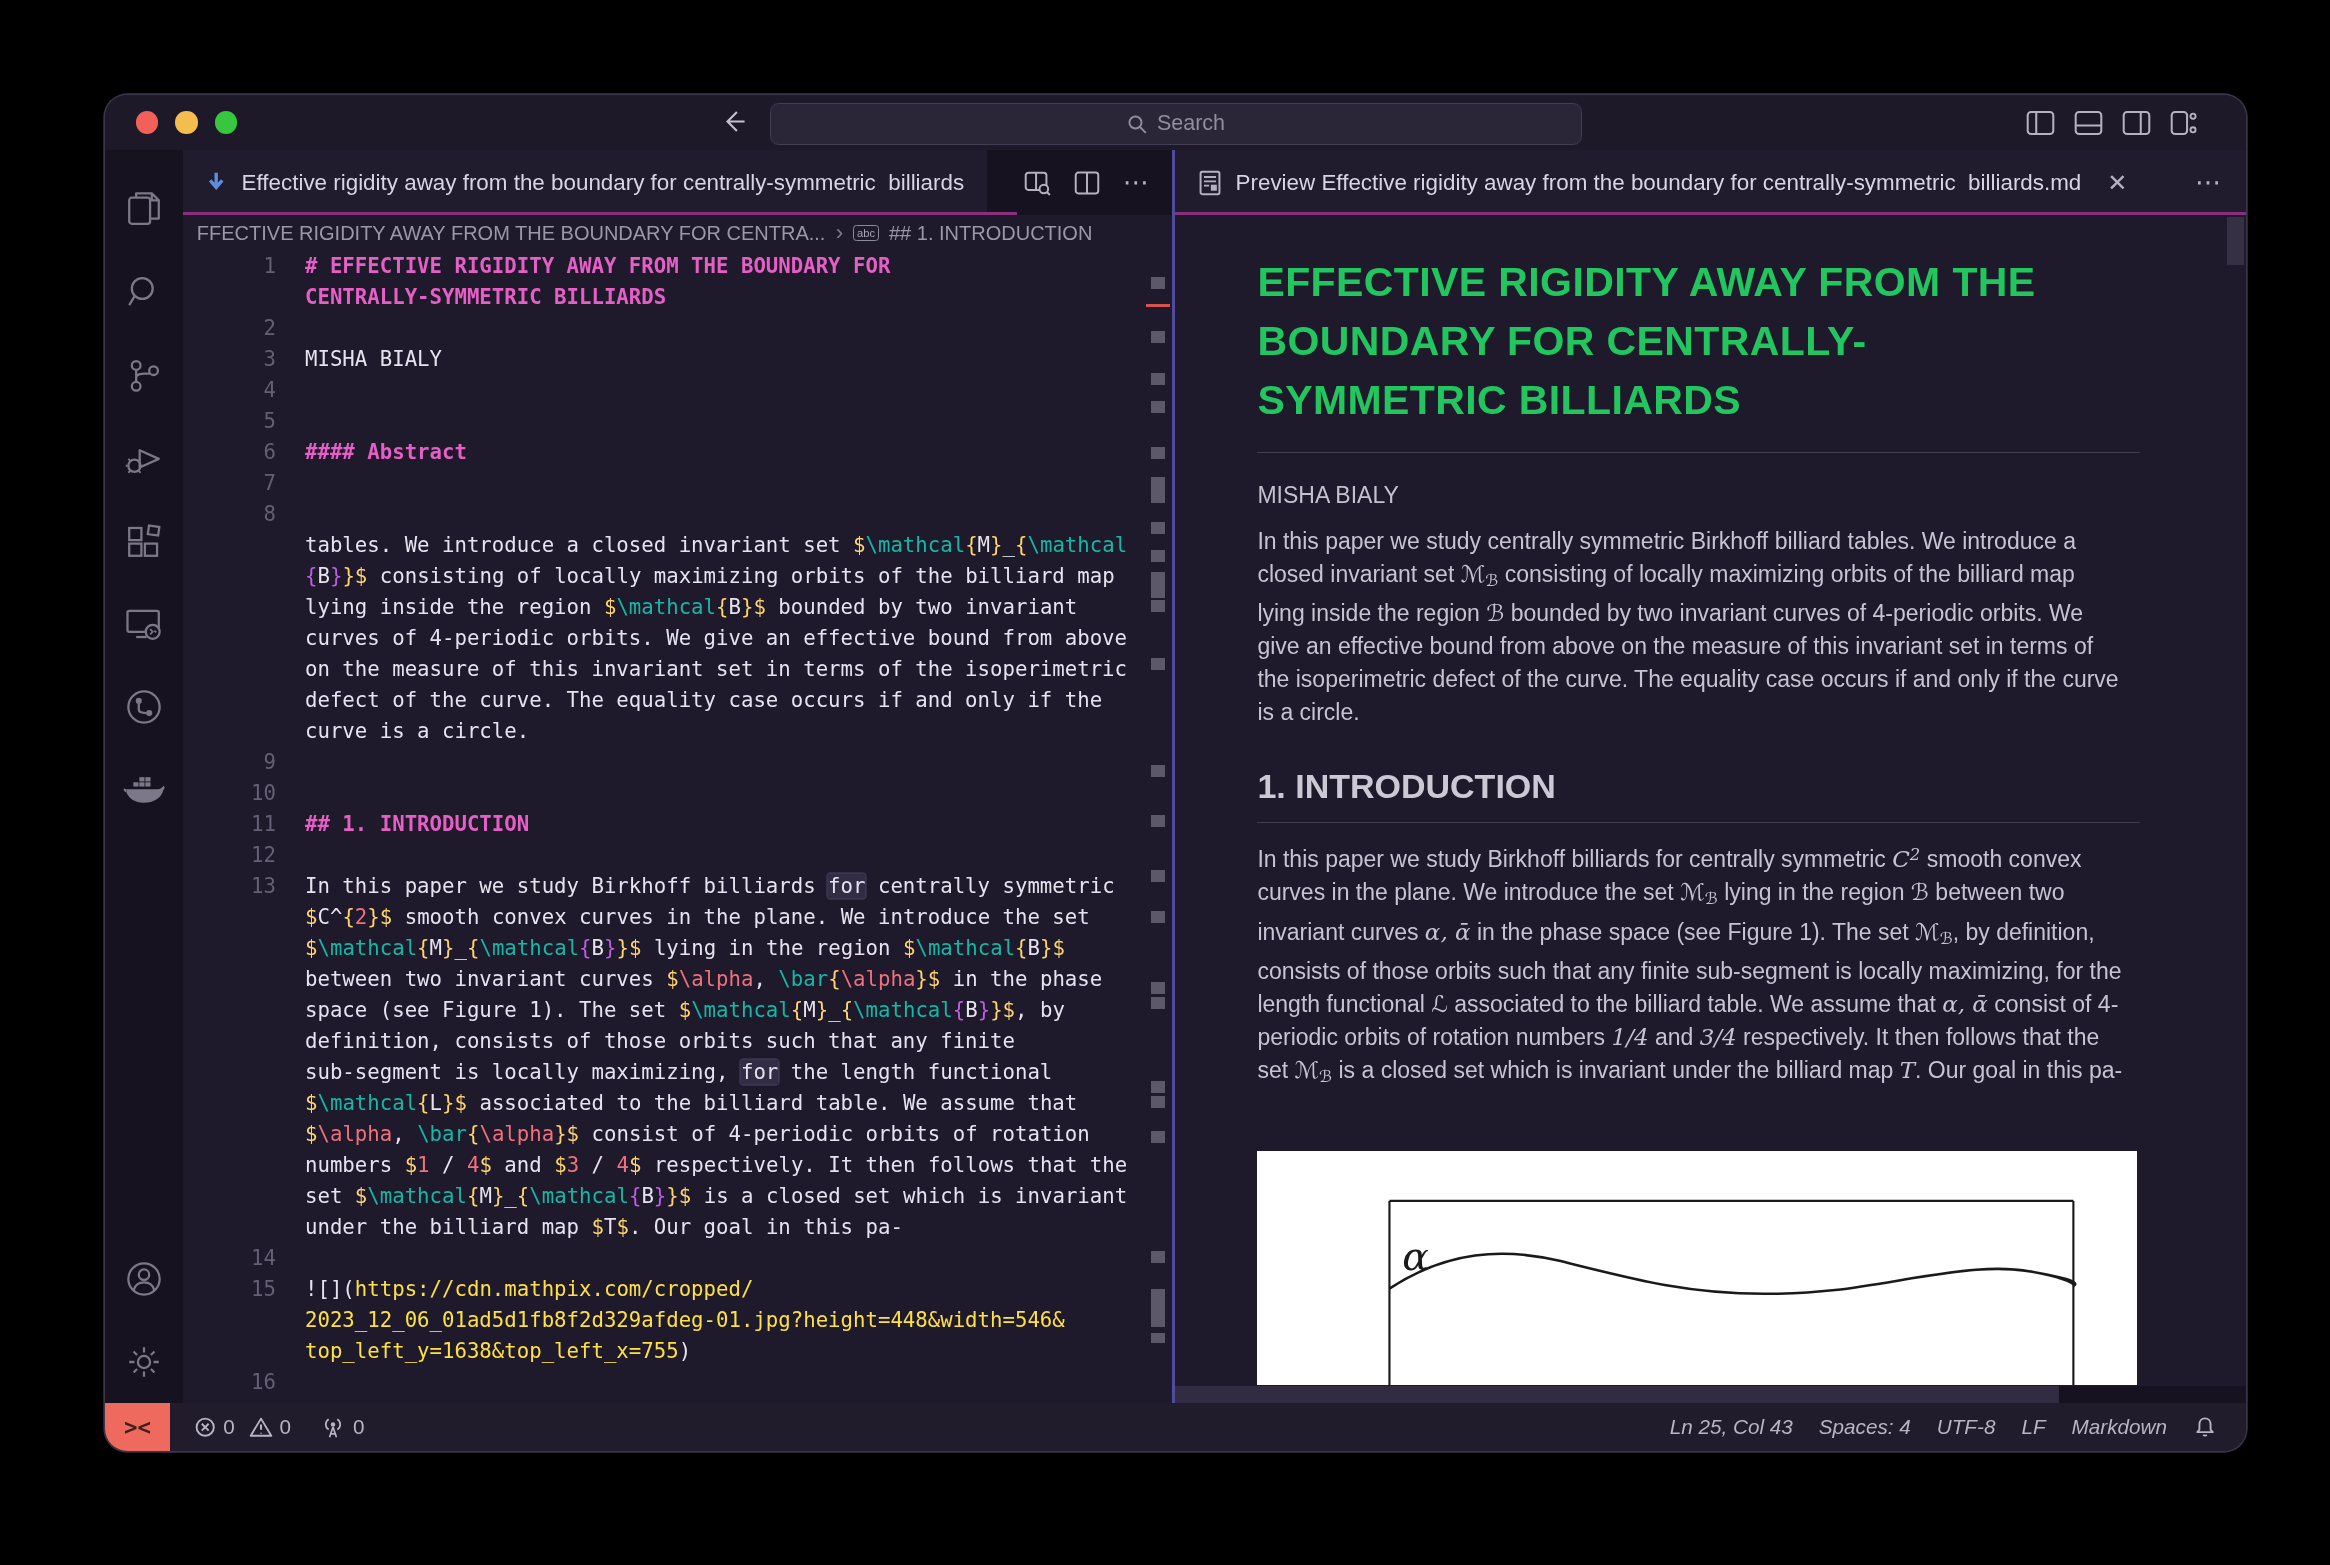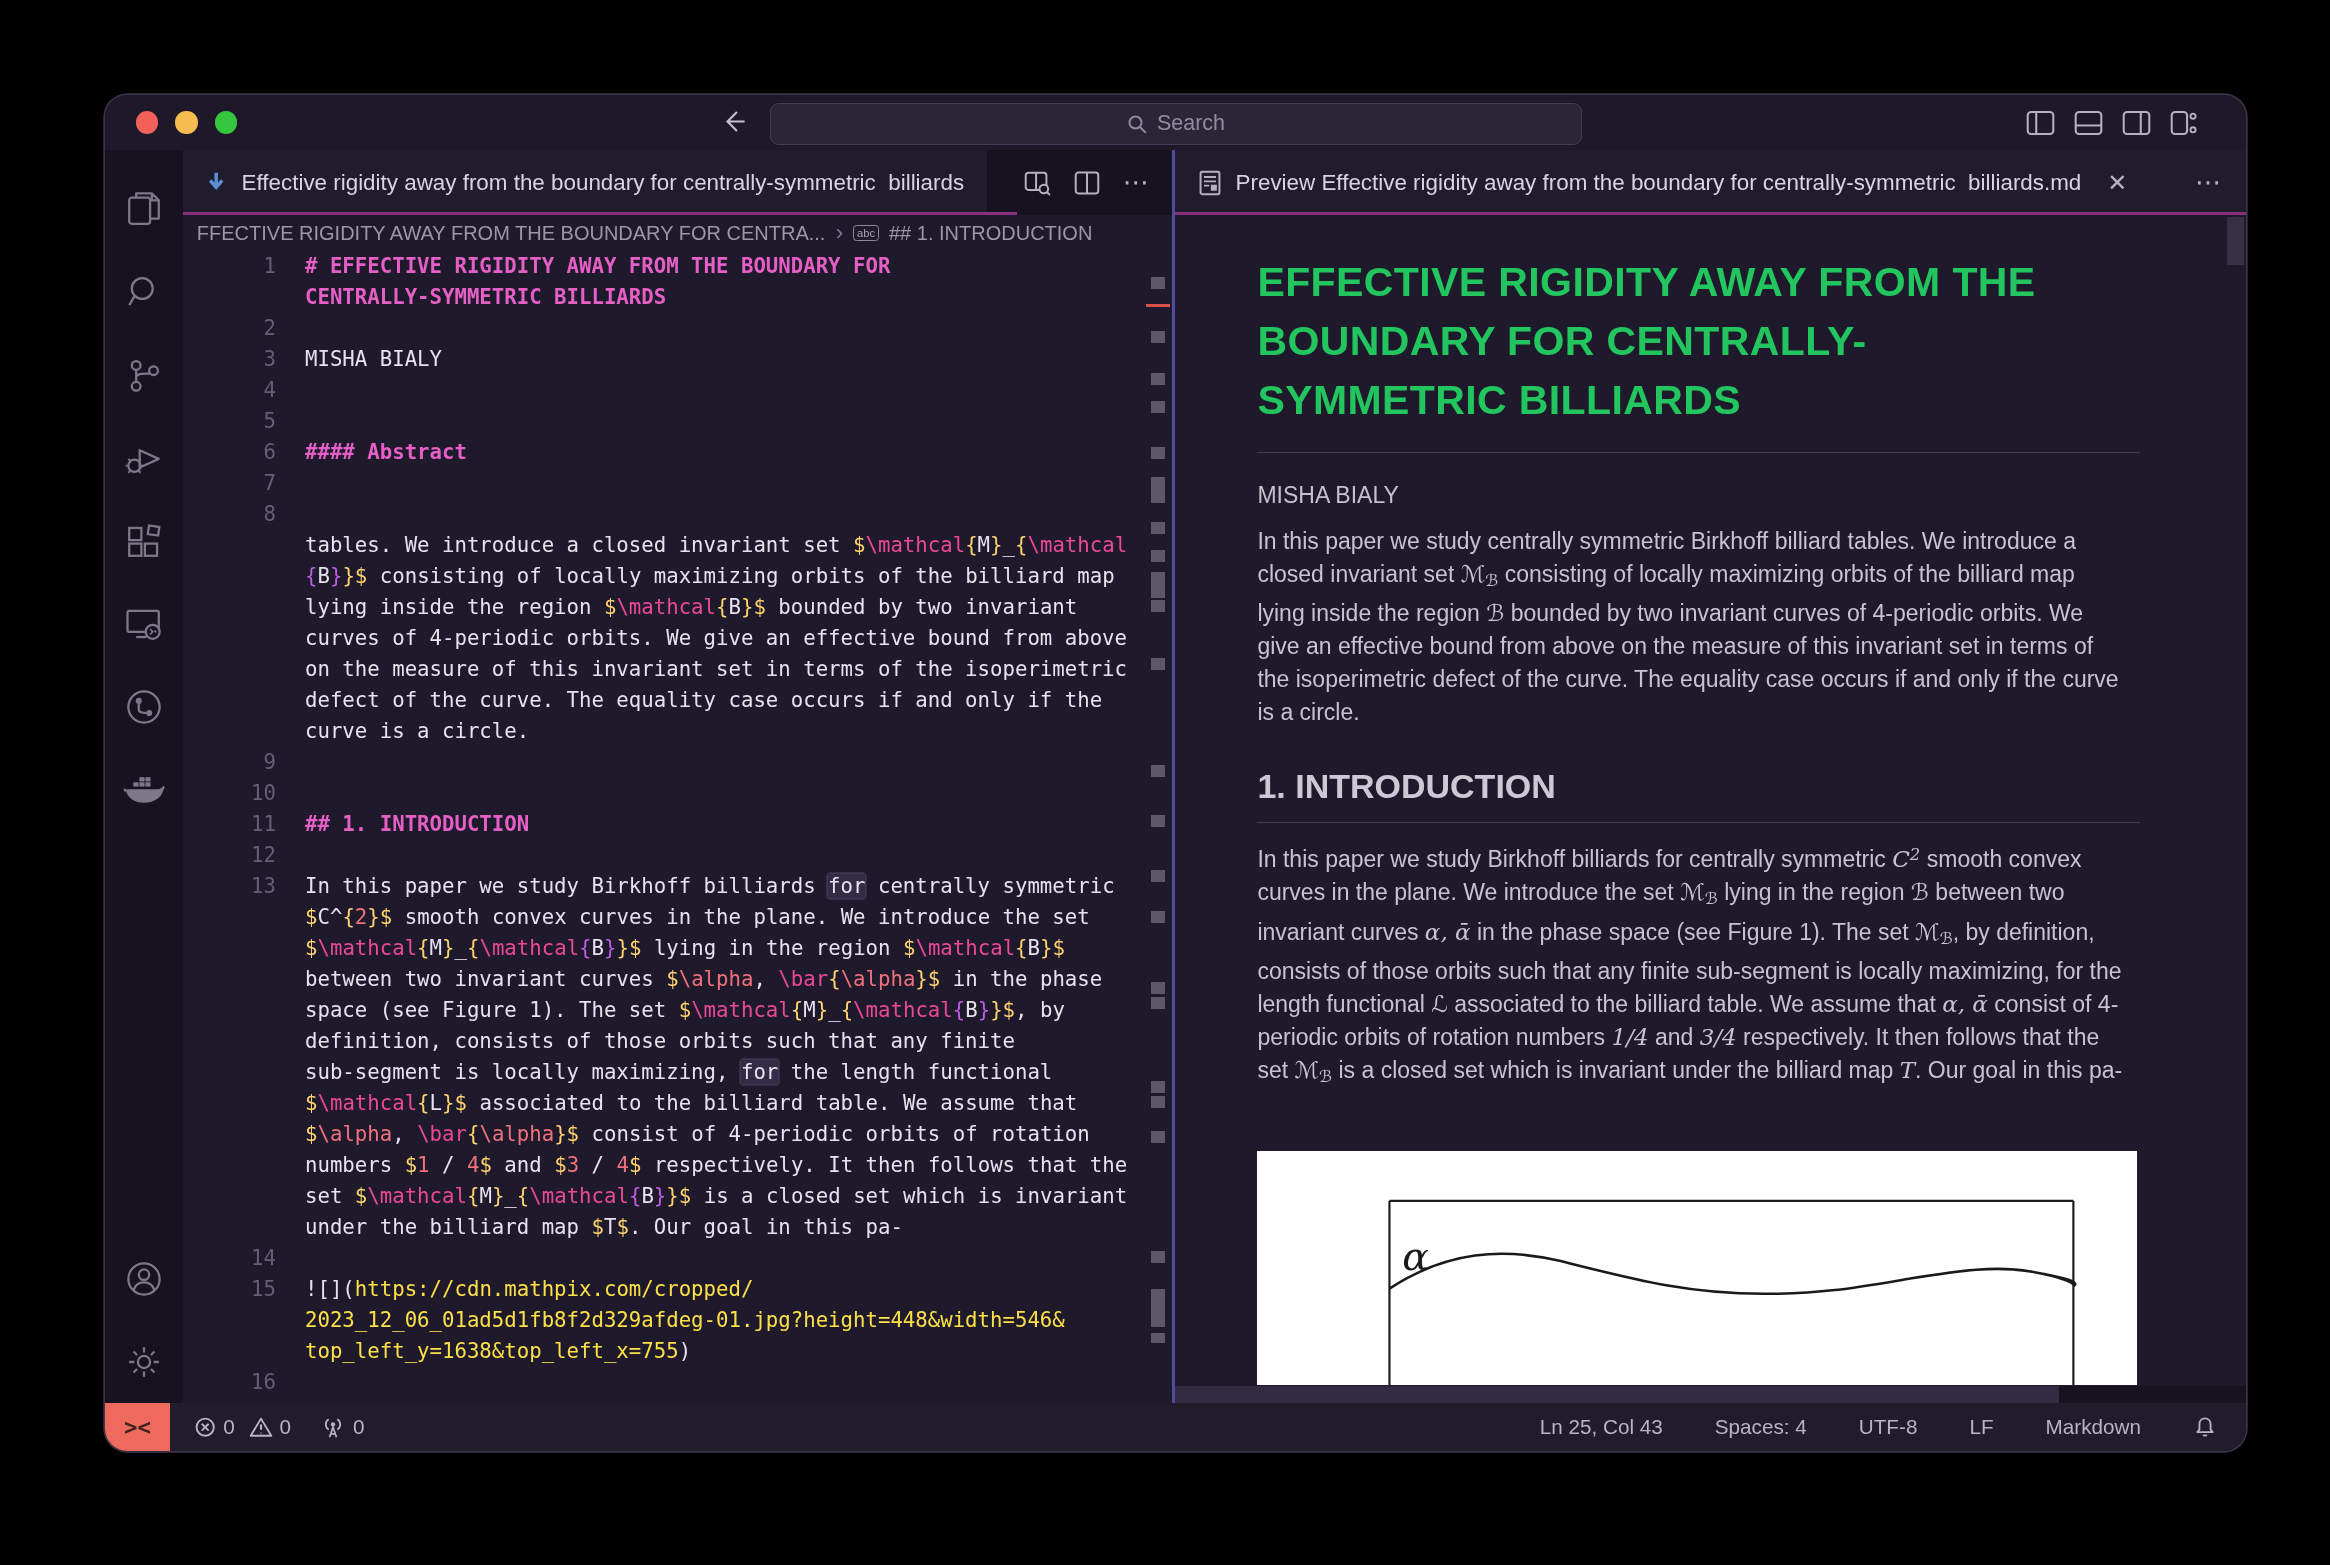--- a/index.html
+++ b/index.html
@@ -30,21 +30,21 @@
   .crumb-sep{color:#7d7890;font-size:22.4px;}
   .abc-icon{display:inline-flex;align-items:center;justify-content:center;border:1.7px solid #8d889c;border-radius:3.4px;font-size:11.2px;padding:0.9px 2.6px;color:#a6a2b2;}
   .editor{position:relative;flex:1 1 auto;background:#1e1a2b;overflow:hidden;}
   #code-rows{position:absolute;left:0;top:0;right:26px;}
   .row{display:flex;height:31px;font-family:"DejaVu Sans Mono",monospace;font-size:20.7px;line-height:31px;}
   .ln{width:93px;text-align:right;color:#655f76;flex:0 0 auto;user-select:none;}
   .code{padding-left:29px;white-space:pre;}
   .tk-t{color:#e6e2ee}
   .tk-h{color:#e65fc6;font-weight:bold}
   .tk-y{color:#ffd36e}
-  .tk-c{color:#ec4899}
+  .tk-c{color:#14b8a6}
   .tk-p{color:#c05ce6}
   .tk-r{color:#f0717c}
   .tk-u{color:#fde047;text-underline-offset:5.2px;}
   .tk-hl{color:#e6e2ee;background:#322c44;box-shadow:0 0 0 1.7px #3d3652;border-radius:2.6px;}
   .ruler{position:absolute;right:0;top:0;width:26px;bottom:0;}
   .rmark{position:absolute;right:6.9px;width:13.8px;background:#9a95a8;opacity:.5;}
   .rred{position:absolute;right:1.7px;width:24px;height:3.4px;background:#d8544a;}
   
   .divider{width:3.4px;background:#514b9e;flex:0 0 auto;}
   
@@ -62,21 +62,21 @@
   .msup{font-family:"DejaVu Serif","DejaVu Sans",serif;font-style:italic;font-size:.72em;vertical-align:0.45em;}
   .pv-figure{position:absolute;left:82px;top:936px;width:880px;height:234px;background:#fff;}
   .pv-vscroll{position:absolute;right:1.7px;top:1.7px;width:17px;height:48px;background:#353044;}
   .pv-hscroll{height:17px;background:#16121f;position:relative;flex:0 0 auto;}
   .pv-hthumb{position:absolute;left:0;top:0;height:17px;width:884px;background:#312c42;}
   
   .statusbar{height:48px;background:#201c2b;display:flex;align-items:center;color:#b8b4c4;font-size:20.7px;flex:0 0 auto;position:relative;}
   .remote{width:65px;height:48px;background:#ee6a5e;color:#40201c;display:flex;align-items:center;justify-content:center;font-weight:bold;font-family:"DejaVu Sans Mono",monospace;font-size:22.4px;flex:0 0 auto;}
   .sb-left{display:flex;align-items:center;gap:12px;margin-left:24px;}
   .sb-group{display:flex;align-items:center;gap:6.9px;}
-  .sb-right{margin-left:auto;display:flex;align-items:flex-start;gap:52px;margin-right:29px;}
+  .sb-right{margin-left:auto;display:flex;align-items:flex-start;gap:26px;margin-right:29px;font-style:italic;}
   svg.icon{display:block;}
 </style>
 </head>
 <body>
 
 <div id="window">
 
   <div class="titlebar">
     <div class="lights">
       <div class="light l-red"></div>

